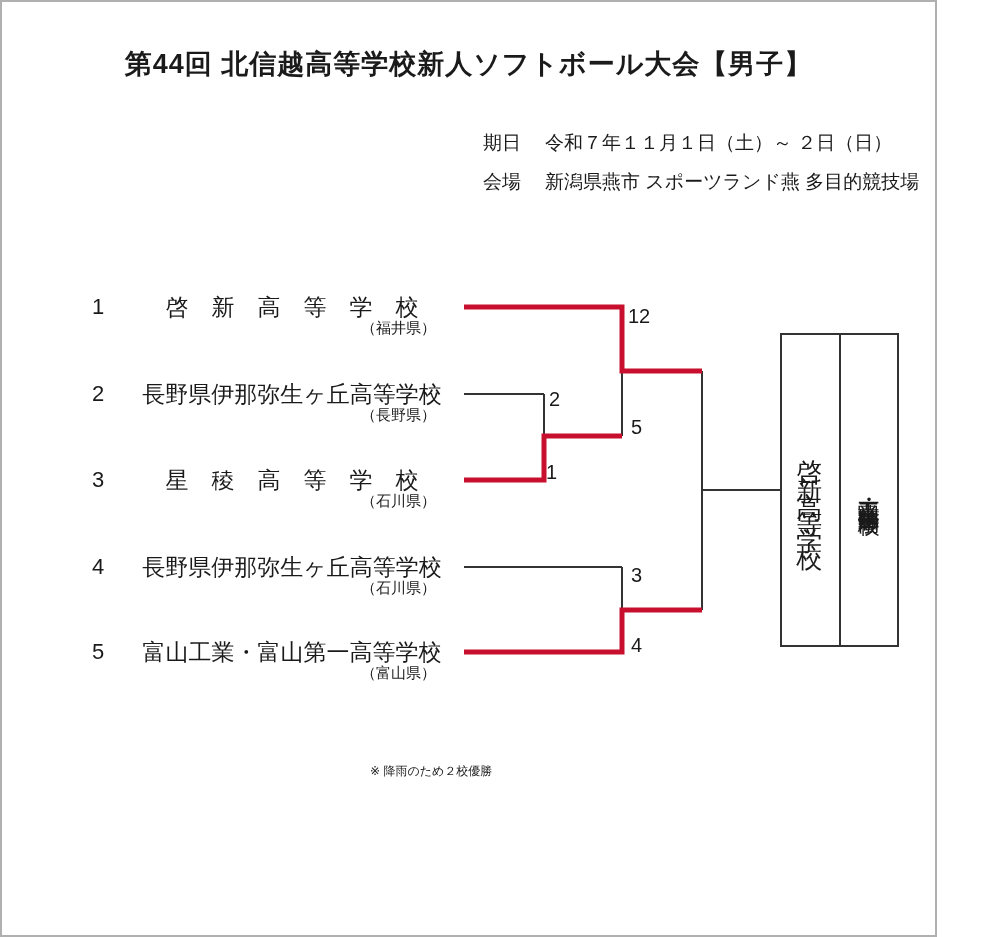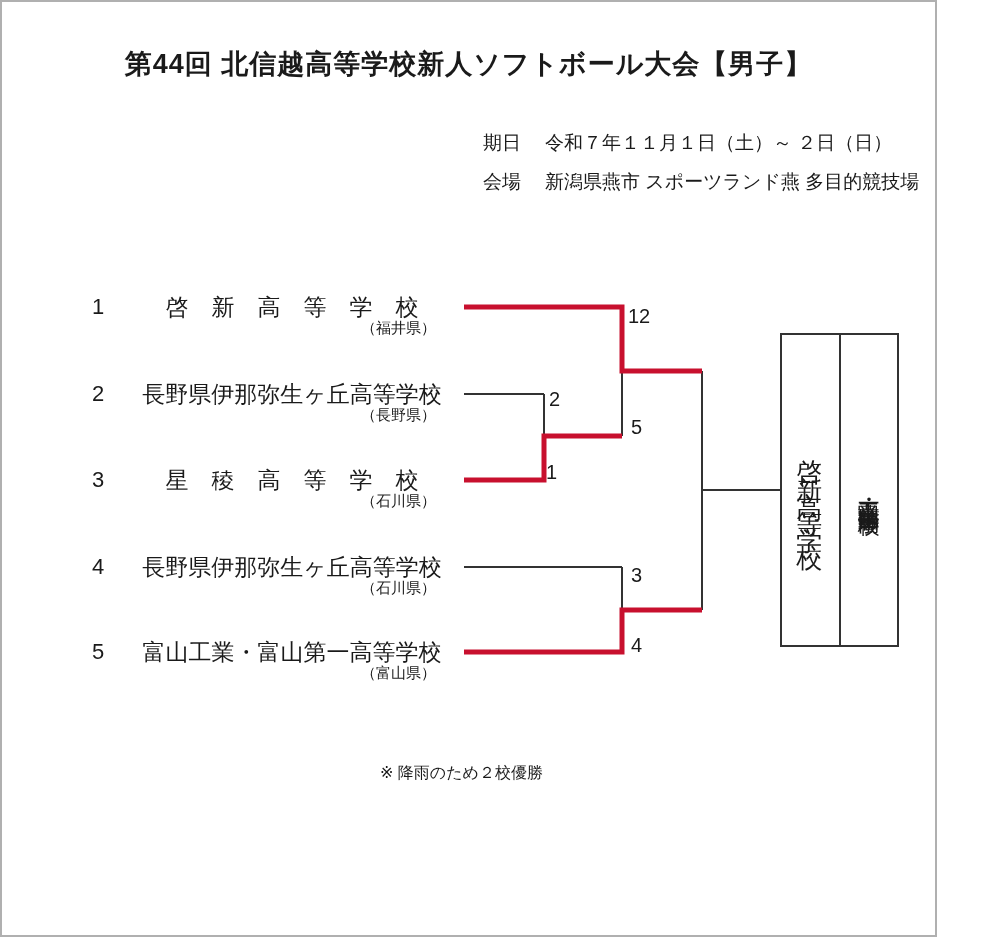--- a/index.html
+++ b/index.html
@@ -36,21 +36,21 @@
   .score { position:absolute; font-size:20px; line-height:22px; }
   .champion-box {
     position:absolute; left:778px; top:331px; width:119px; height:314px;
     box-sizing:border-box; border:2px solid #333; display:flex; background:#fff;
   }
   .champion-cell { flex:1; display:flex; align-items:center; justify-content:center; }
   .champion-cell.left-cell { border-right:2px solid #333; }
   .vtext { writing-mode:vertical-rl; text-orientation:upright; white-space:nowrap; }
   .vtext.spread { font-size:26px; letter-spacing:17px; }
   .vtext.tight { font-size:22px; letter-spacing:1px; }
-  .footnote { position:absolute; left:378px; top:761px; font-size:16px;text-align:right; }
+  .footnote { position:absolute; left:368px; top:761px; font-size:12px;text-align:right; }
   .organization { position:absolute; left:700px; top:837px; font-size:19px; }
 </style>
 </head>
 <body>
 
 <div class="page">
 
   <h1 class="title">第44回 北信越高等学校新人ソフトボール大会【男子】</h1>
 
   <div class="info">

